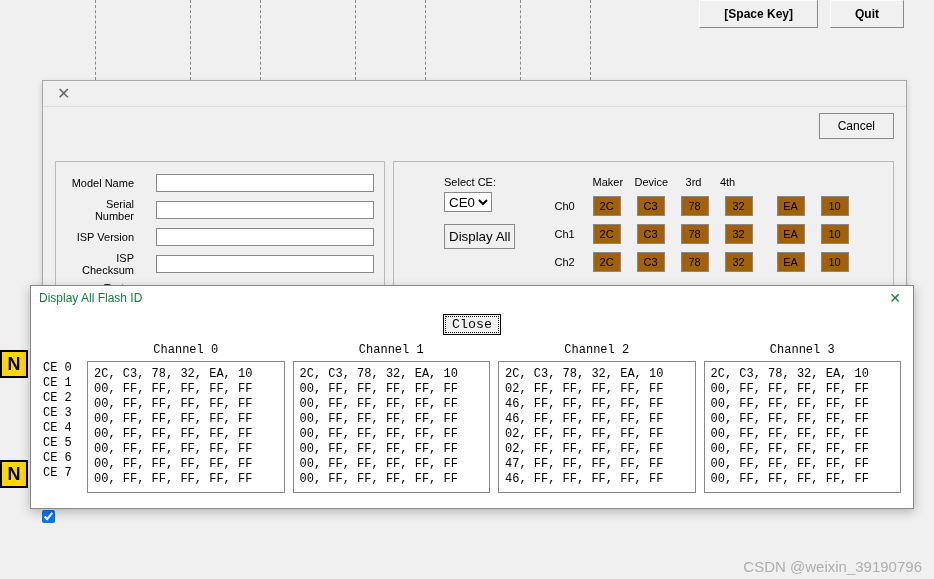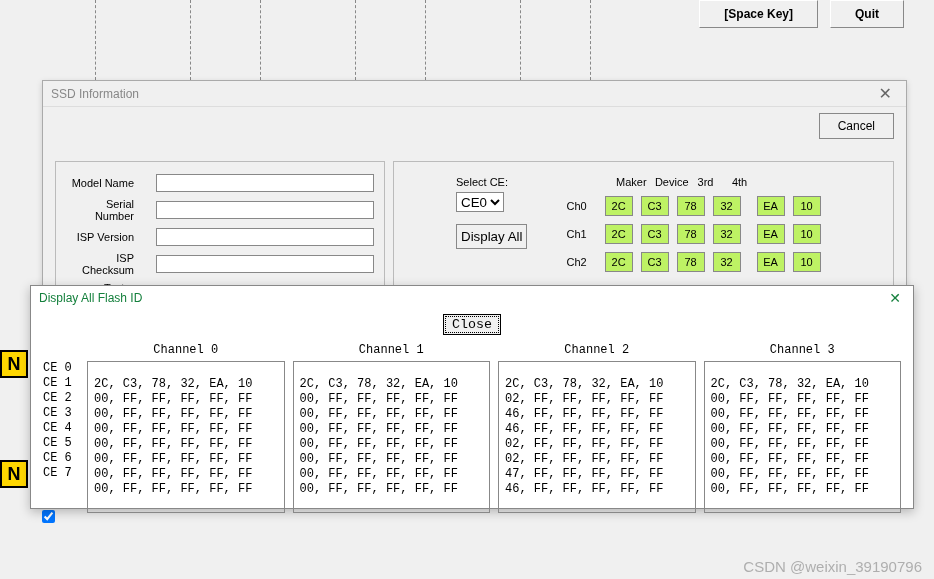--- a/index.html
+++ b/index.html
@@ -16,46 +16,46 @@
 .titlebar { height: 26px; display: flex; align-items: center; padding: 0 8px; color: #888; font-size: 12px; border-bottom: 1px solid #ddd; }
 .titlebar .title { flex: 1; }
 .titlebar .x { font-size: 16px; cursor: pointer; color: #666; padding: 0 6px; }
 .ssd-body { padding: 10px 12px; position: relative; }
 .cancel-btn { position: absolute; top: 6px; right: 12px; background: #f0f0f0; border: 1px solid #888; padding: 5px 18px; cursor: pointer; font-size: 12px; }
 .left-fields { position: absolute; top: 54px; left: 12px; width: 330px; border: 1px solid #bbb; padding: 12px 10px 6px 10px; background: #f0f0f0; }
 .field-row { display: flex; align-items: center; margin-bottom: 6px; }
 .field-row label { text-align: right; width: 90px; padding-right: 22px; font-size: 11px; }
 .field-row input { flex: 1; height: 18px; border: 1px solid #888; background: #fff; padding: 0 3px; font-size: 11px; }
 .right-panel { position: absolute; top: 54px; left: 350px; right: 12px; border: 1px solid #bbb; padding: 14px 10px; background: #f0f0f0; }
-.select-ce { display: inline-block; vertical-align: top; margin-left: 52px; }
+.select-ce { display: inline-block; vertical-align: top; margin-left: 40px; }
 .select-ce label { display: block; margin-bottom: 4px; }
 .select-ce select { width: 48px; height: 20px; border: 1px solid #888; background: #fff; }
 .display-all-btn { margin-top: 12px; padding: 4px 4px; border: 1px solid #888; background: #f0f0f0; cursor: pointer; }
 .id-table { display: inline-block; vertical-align: top; margin-left: 36px; }
 .id-headers { display: flex; margin-bottom: 8px; }
 .id-headers span:first-child { width: 38px; }
 .id-headers span.col { width: 34px; text-align: center; }
-.id-headers span.col2 { width: 42px; text-align: right; }
+.id-headers span.col2 { width: 42px; text-align: left; }
 .id-row { display: flex; align-items: center; margin-bottom: 8px; }
 .id-row .rowlbl { width: 38px; }
-.id-row .cell { width: 28px; height: 20px; border: 1px solid #888; background: #bef264; margin-right: 8px; text-align: center; line-height: 18px; font-size: 11px; }
+.id-row .cell { width: 28px; height: 20px; border: 1px solid #888; background: #a16207; margin-right: 16px; text-align: center; line-height: 18px; font-size: 11px; }
 .id-row .gap { width: 8px; }
 
 
 .flash-dialog { position: absolute; top: 285px; left: 30px; width: 884px; height: 224px; background: #fff; border: 1px solid #888; box-shadow: 0 3px 10px rgba(0,0,0,0.25); }
 .flash-titlebar { height: 24px; display: flex; align-items: center; padding: 0 8px; font-size: 12px; color: #15803d; }
 .flash-titlebar .t { flex: 1; }
 .flash-titlebar .x { font-size: 14px; cursor: pointer; padding: 0 4px; }
 .close-btn { display: block; margin: 4px auto 8px; padding: 2px 8px; font-family: "Courier New", monospace; border: 1px solid #000; outline: 1px dotted #000; outline-offset: -3px; background: #f0f0f0; cursor: pointer; }
 .channels { display: flex; padding: 0 12px; gap: 4px; font-family: "Courier New", monospace; font-size: 12px; }
 .ce-labels { width: 40px; padding-top: 18px; }
 .ce-labels div { height: 15px; line-height: 15px; }
 .channel { flex: 1; }
 .channel-title { text-align: center; height: 18px; }
-.channel-box { border: 1px solid #888; padding: 15px 6px; }
+.channel-box { border: 1px solid #888; padding: 5px 6px; }
 .channel-box div { height: 15px; line-height: 15px; white-space: nowrap; }
 
 .watermark { position: absolute; bottom: 4px; right: 12px; color: rgba(120,120,120,0.55); font-size: 15px; font-family: sans-serif; }
 </style>
 </head>
 <body>
 
 <div class="bg-dashed">
   <div style="left:15px"></div>
     <div style="left:110px"></div>
@@ -70,21 +70,20 @@
   <button class="btn3d">[Space Key]</button>
   <button class="btn3d">Quit</button>
 </div>
 
 <div class="yellow-box" style="top:350px">N</div>
 <div class="yellow-box" style="top:460px">N</div>
 <input type="checkbox" checked="" class="checkbox-small" style="">
 
 <div class="ssd-dialog">
   <div class="titlebar">
-    <span class="title">SSD Information</span>
     <span class="x">✕</span>
   </div>
   <div class="ssd-body">
     <button class="cancel-btn">Cancel</button>
     <div class="left-fields">
       <div class="field-row">
           <label>Model Name</label>
           <input value="" style="">
         </div>
       <div class="field-row">

